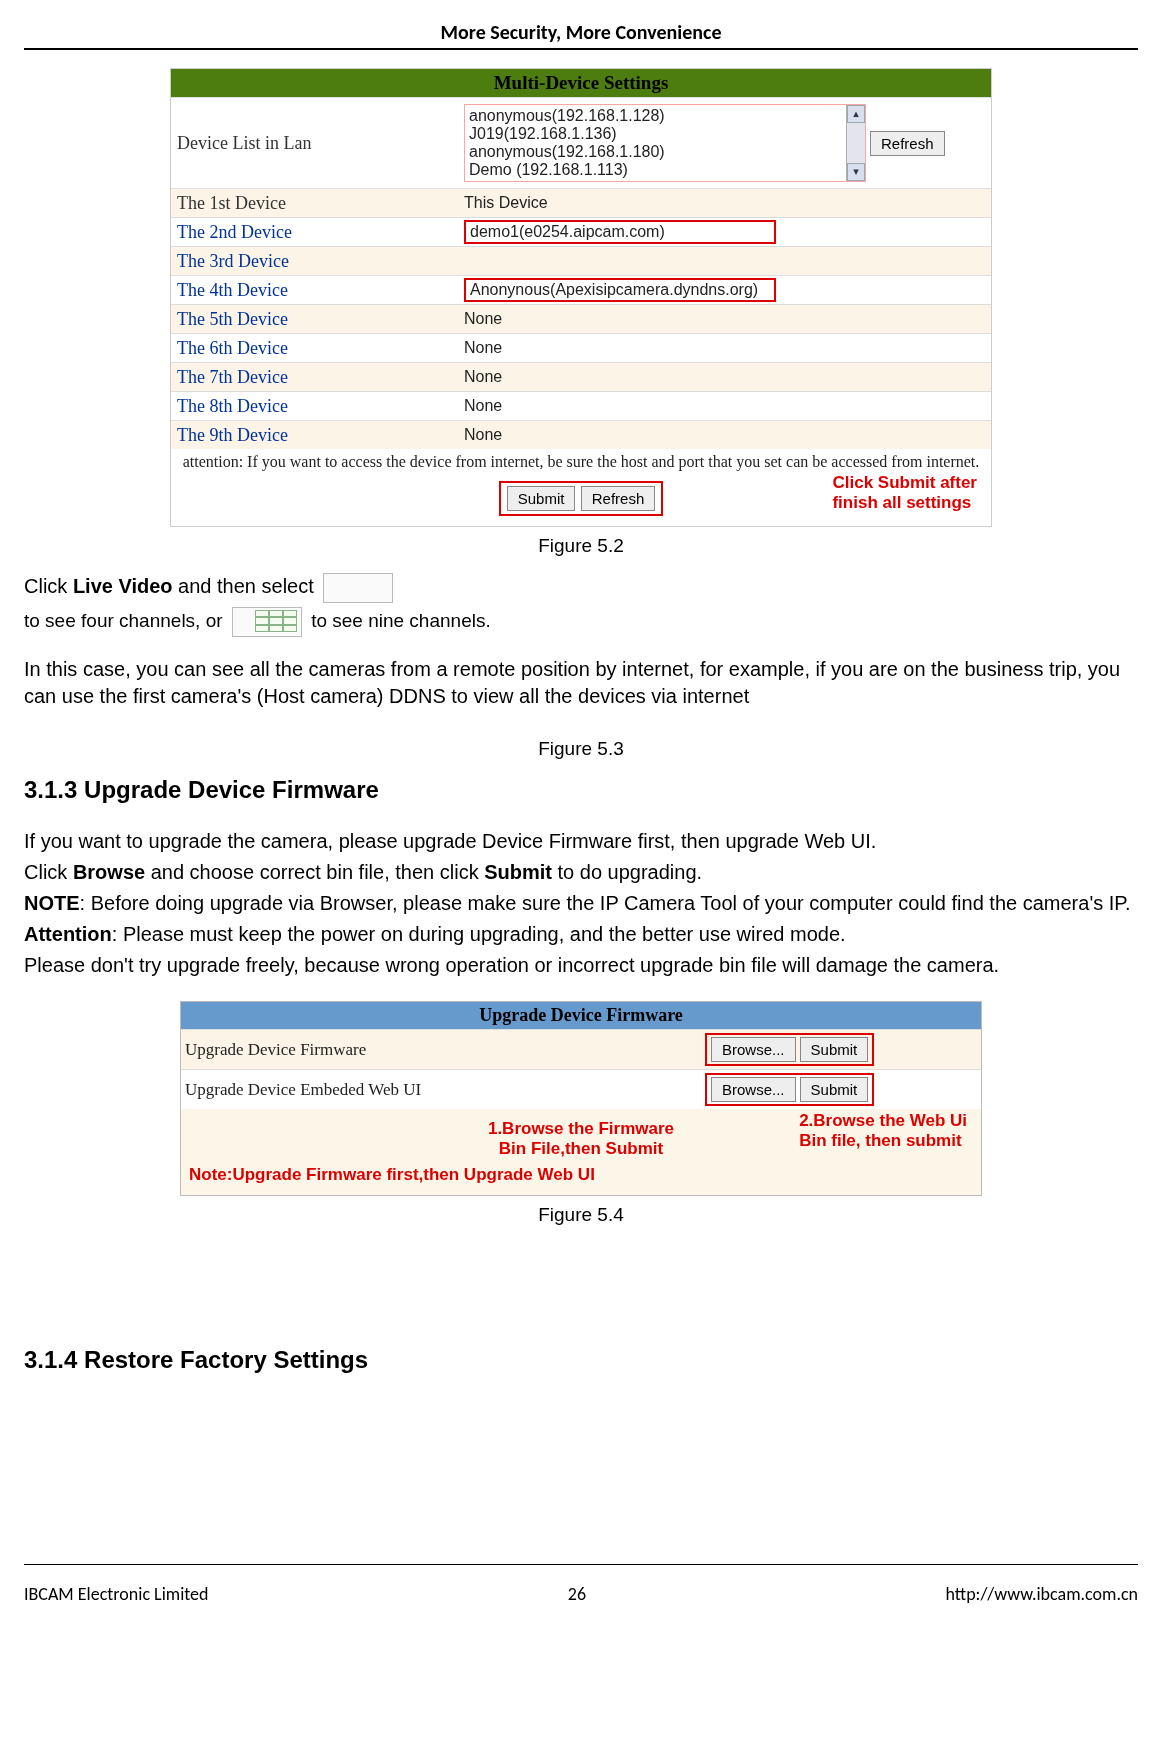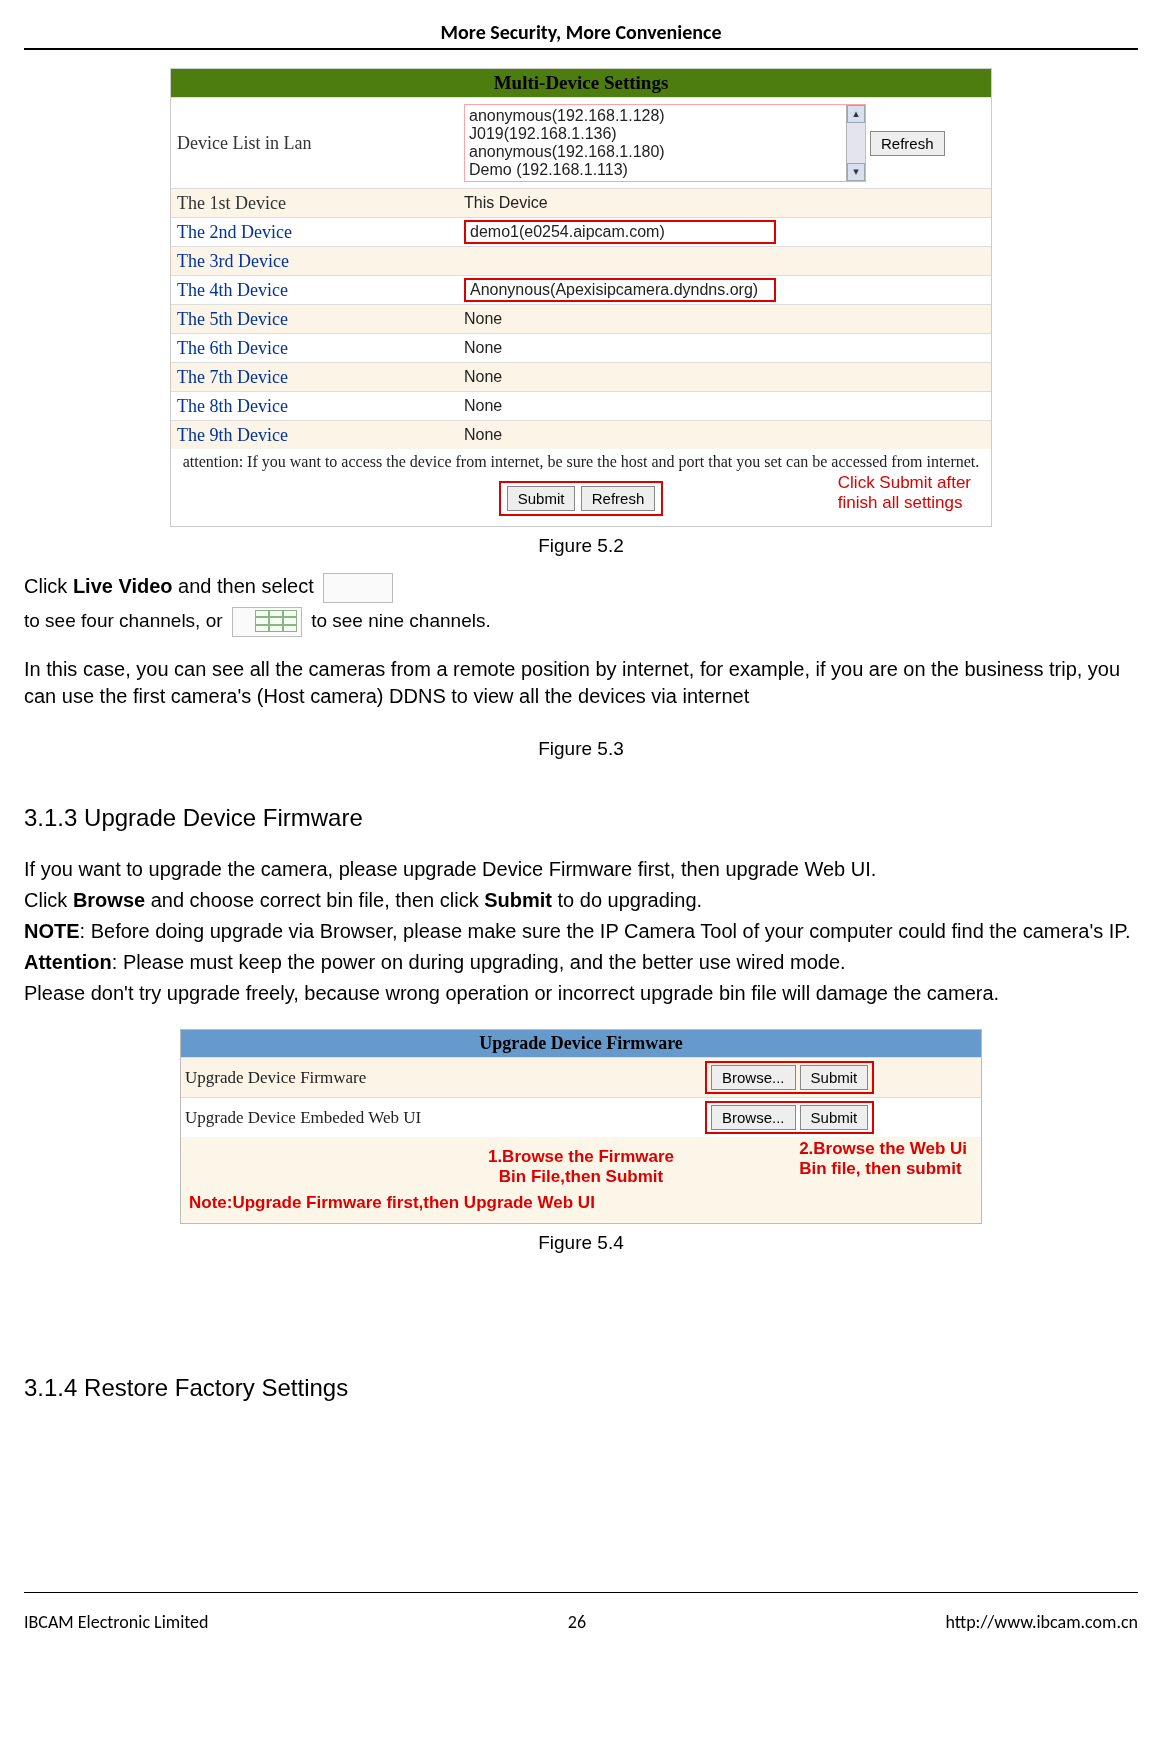--- a/index.html
+++ b/index.html
@@ -89,32 +89,32 @@
     color:#222;
   }
   .fig52-bottom {
     position:relative;
     padding: 6px 0 10px 0;
     text-align:center;
   }
   .fig52-bottom .btn-row{display:inline-block;border:2px solid #d00;padding:3px 6px;}
   .red-note{
     position:absolute;
-    right:20px;
+    right:14px;
     top:-2px;
     color:#d00;
-    font-weight:normal;
+    font-weight:bold;
     font-size:17px;
     text-align:left;
     line-height:1.2;
   }
   .fig-caption { text-align:center; font-size:19px; margin:8px 0 16px 0; }
   .body-text { font-size:20px; line-height:1.35; margin:0 0 4px 0;}
   .bold{font-weight:bold;}
-  h3.section { font-size:24px; font-weight:normal; margin:44px 0 24px 0;}
+  h3.section { font-size:24px; font-weight:bold; margin:16px 0 24px 0;}
   
   .inline-icon{
     display:inline-block;
     width:68px;height:28px;
     border:1px solid #bbb;
     background:#fafafa;
     vertical-align:middle;
     margin:0 4px;
     position:relative;
   }

